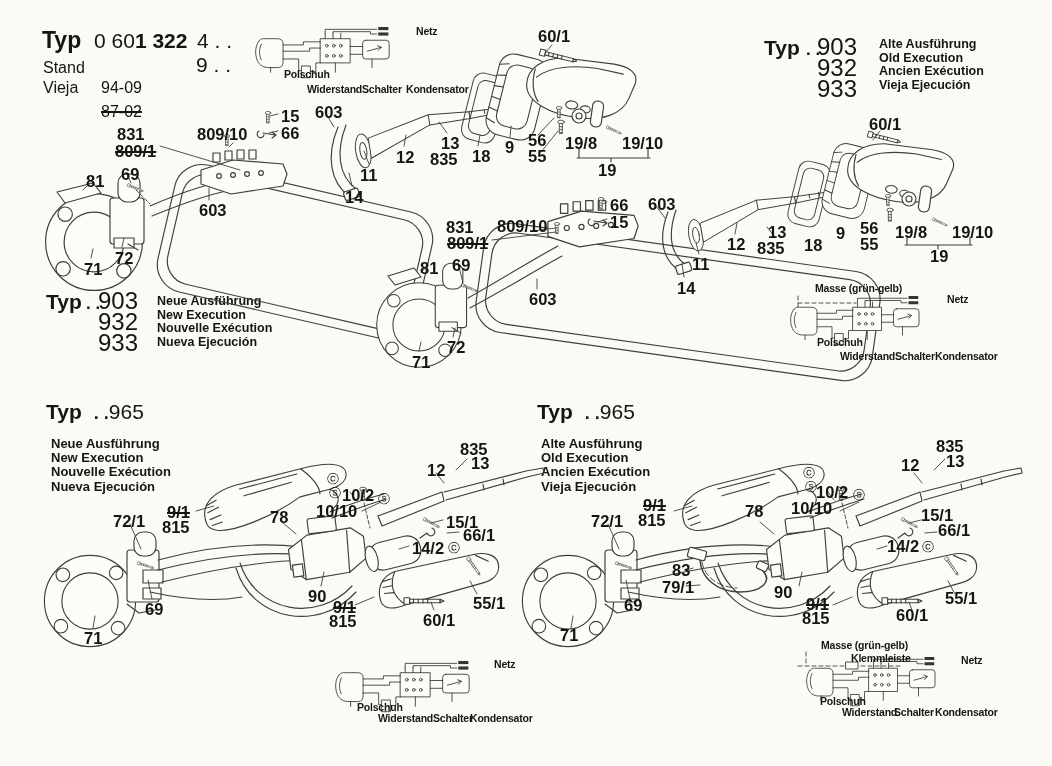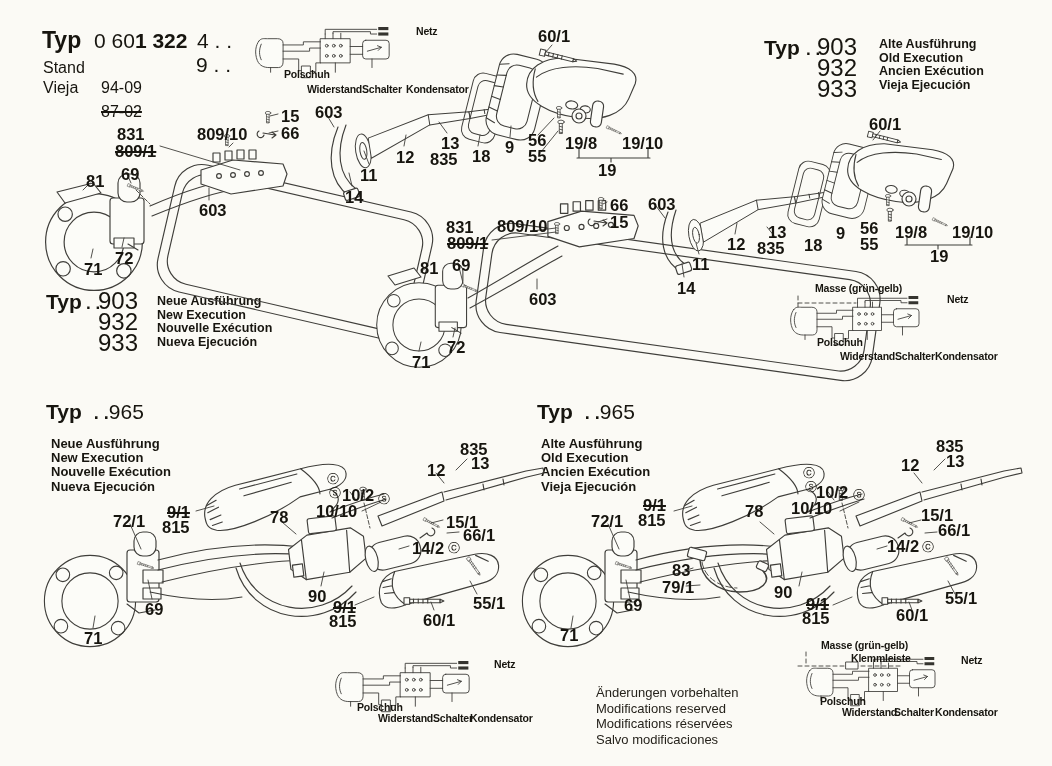--- a/index.html
+++ b/index.html
@@ -317,26 +317,20 @@
       <span class="tb-typ">Typ</span><span class="tb-dots965">. .</span><span class="tb-num965">965</span>
     </div>
     <div class="tb-langs2" style="margin-top:13px; margin-left:4px;">
       <div>Alte Ausführung</div>
       <div>Old Execution</div>
       <div>Ancien Exécution</div>
       <div>Vieja Ejecución</div>
     </div>
   </div>
 
-  <div class="abs footer" style="left:596px; top:685px;">
-    <div>Änderungen vorbehalten</div>
-    <div>Modifications reserved</div>
-    <div>Modifications réservées</div>
-    <div>Salvo modificaciones</div>
-  </div>
 
   <div id="labels">
       <span class="plabel" style="left: 117px; top: 126px;">831</span>
       <span class="plabel struck" style="left: 115px; top: 143px;">809/1</span>
       <span class="plabel" style="left: 197px; top: 126px;">809/10</span>
       <span class="plabel" style="left: 281px; top: 108px;">15</span>
       <span class="plabel" style="left: 281px; top: 125px;">66</span>
       <span class="plabel" style="left: 315px; top: 104px;">603</span>
       <span class="plabel" style="left: 538px; top: 28px;">60/1</span>
       <span class="plabel" style="left: 396px; top: 149px;">12</span>

